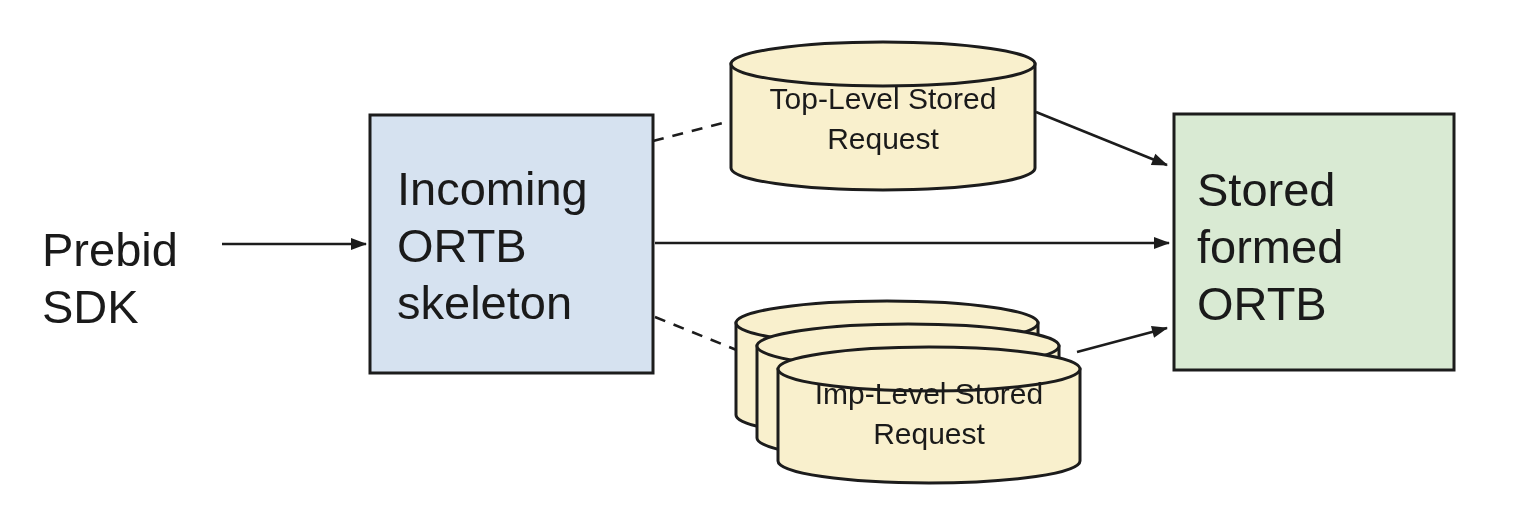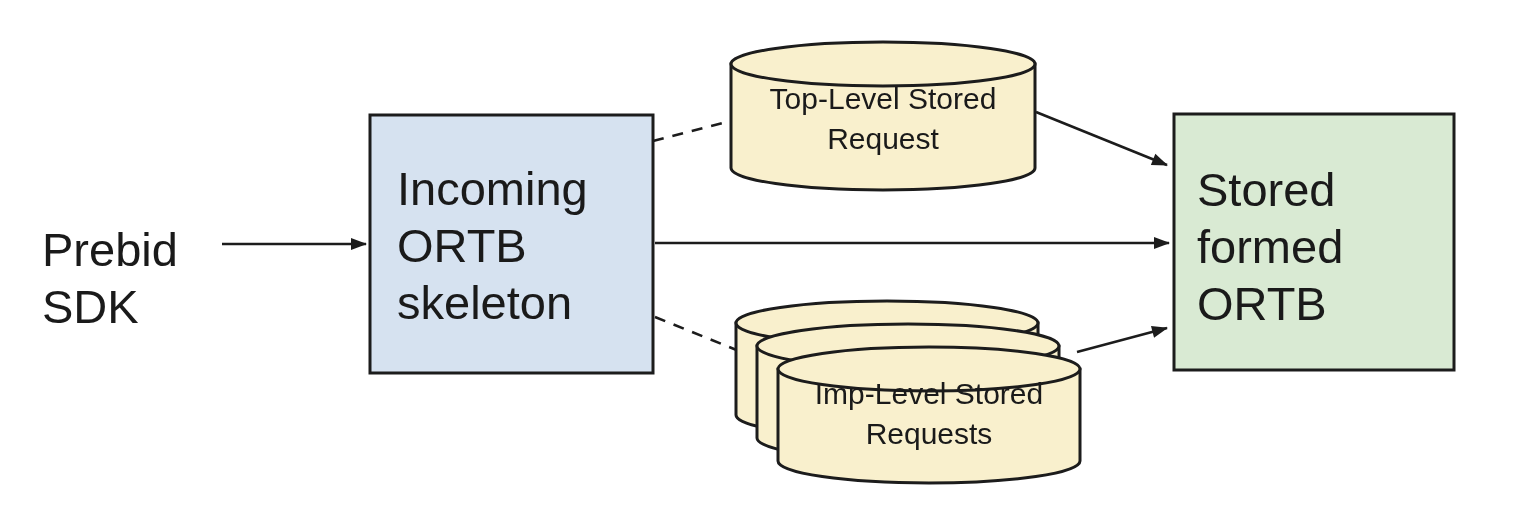--- a/index.html
+++ b/index.html
@@ -100,15 +100,15 @@
 skeleton</div>
 
   <div class="label label-lg" style="left:1197px; top:161px;">Stored
 formed
 ORTB</div>
 
   <div class="label label-sm" style="left:733px; top:79px;">Top-Level Stored
 Request</div>
 
   <div class="label label-sm" style="left:779px; top:374px;">Imp-Level Stored
-Requests</div>
+Request</div>
 
 </div>
 
 </body></html>

